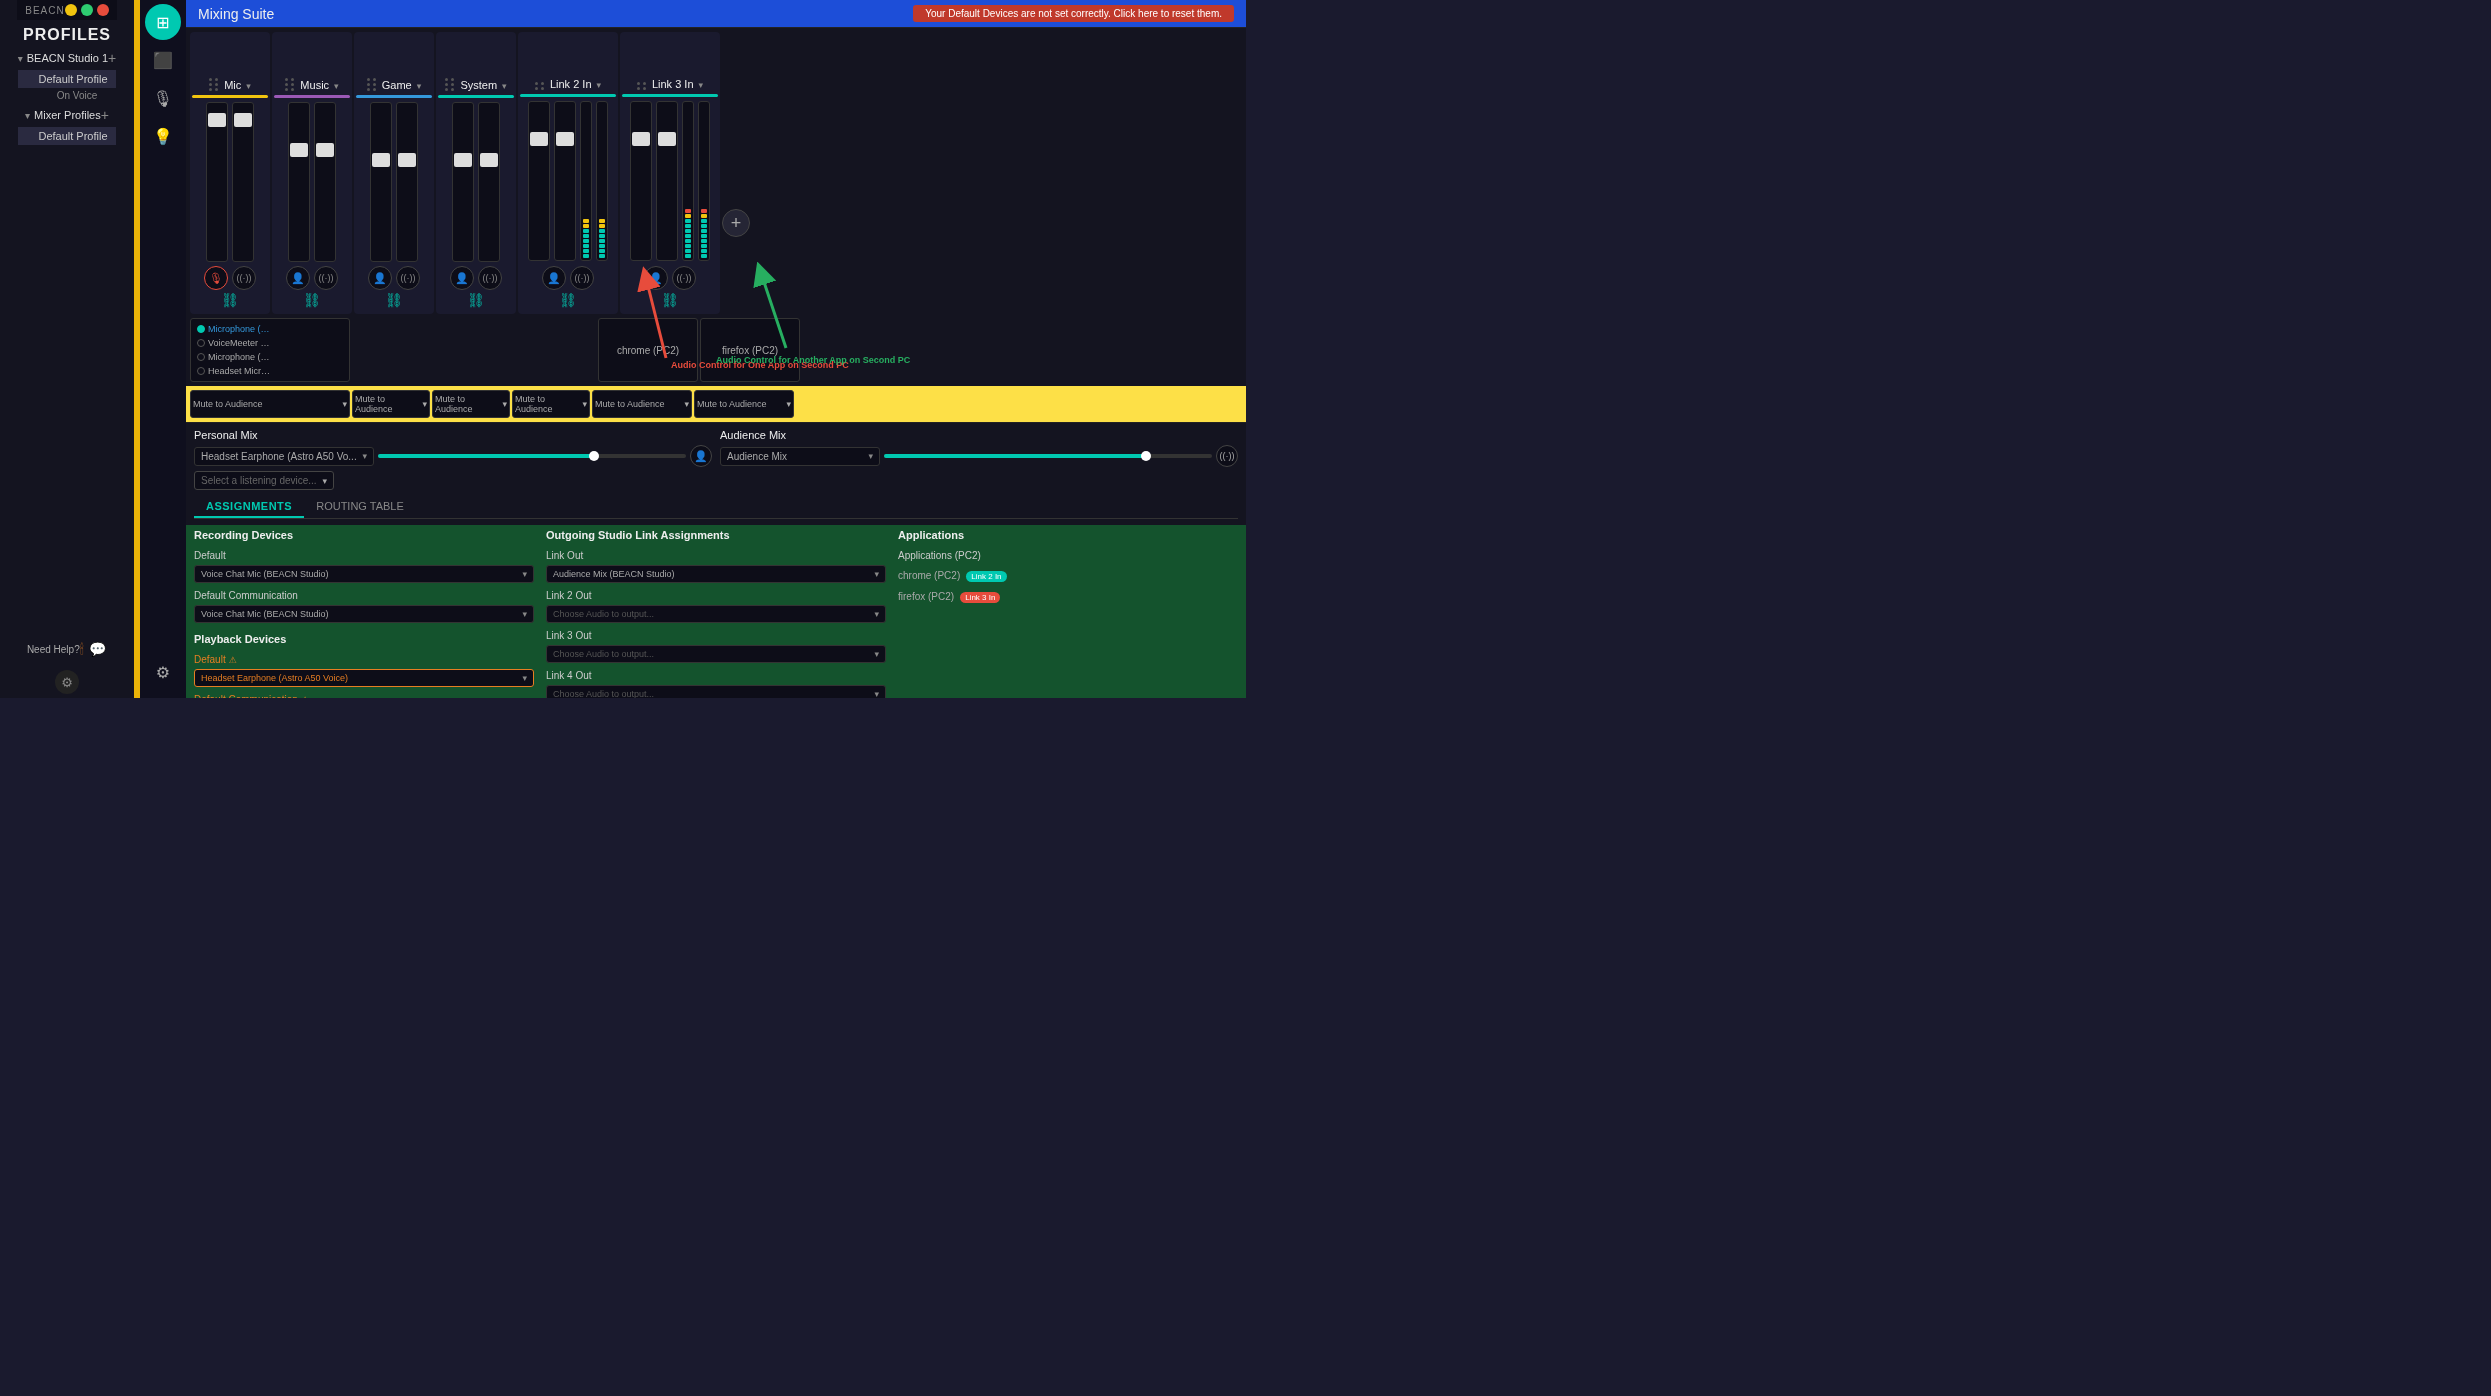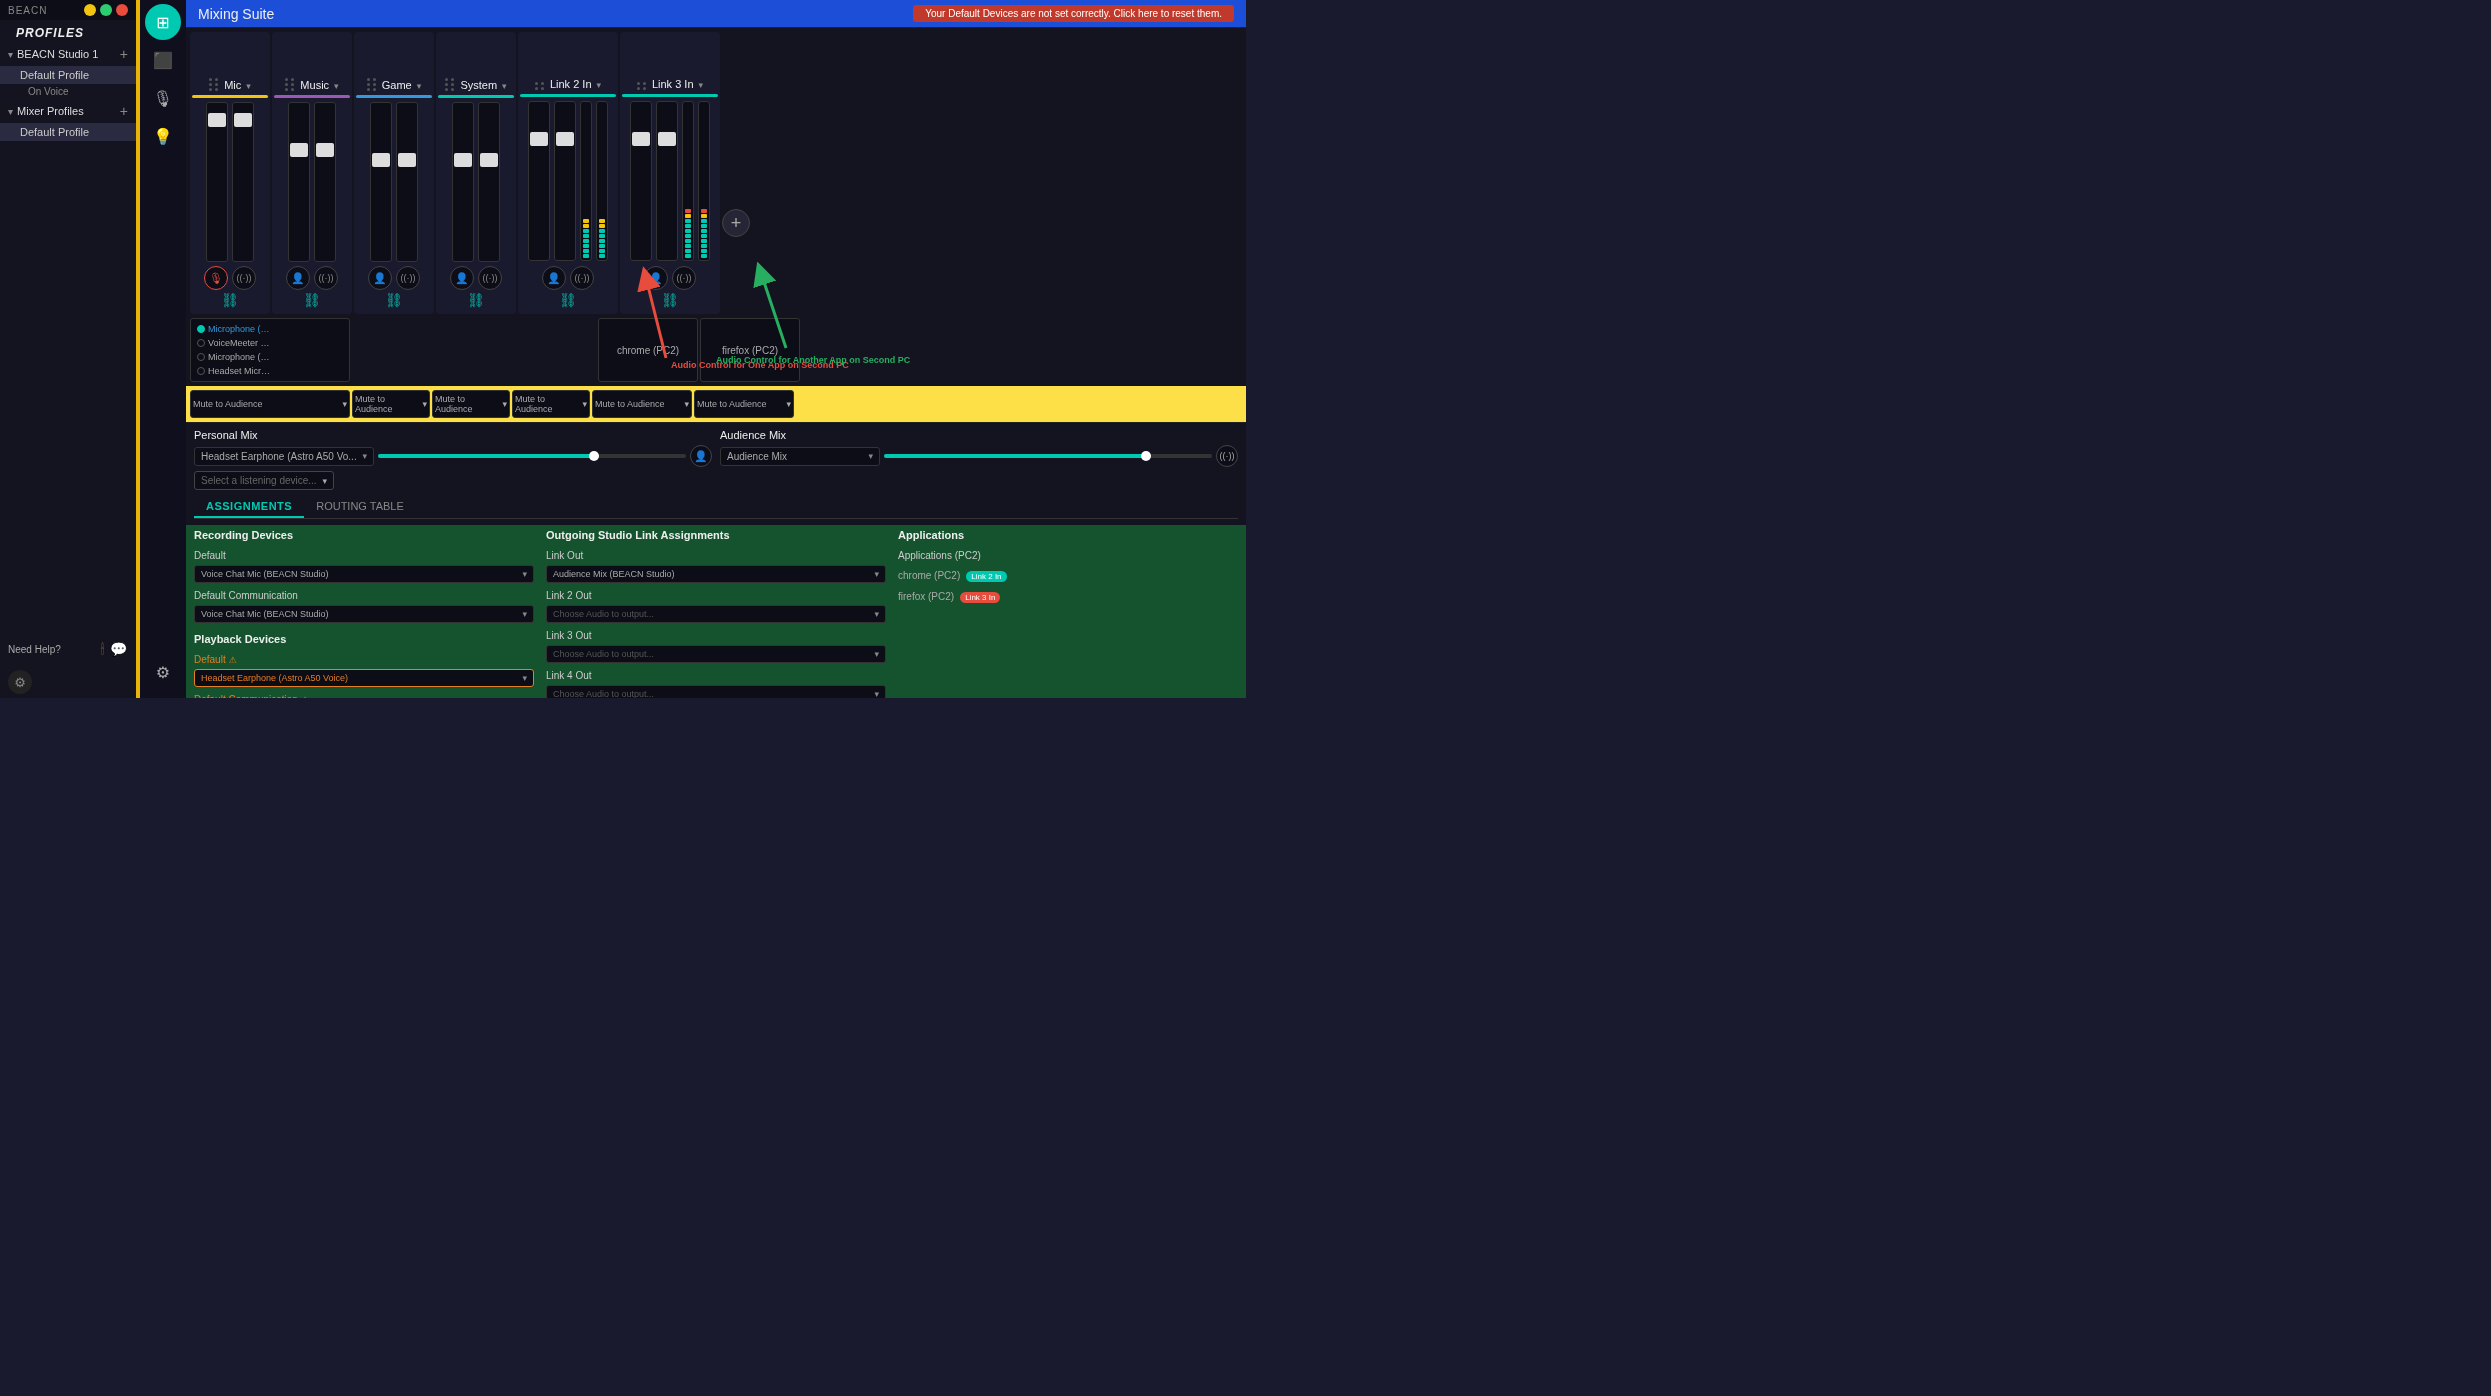--- a/index.html
+++ b/index.html
@@ -14,42 +14,42 @@
       display: flex;
     }
 
     
     .sidebar {
       width: 140px;
       min-width: 140px;
       background: #141420;
       display: flex;
       flex-direction: column;
-      border-right: 4px solid #eab308;
+      border-right: 6px solid #eab308;
+      align-items: center;
     }
     .sidebar-top-bar {
       height: 20px;
       background: #0d0d18;
       display: flex;
       align-items: center;
       padding: 0 8px;
     }
     .app-name {
       font-size: 10px;
       color: #888;
       letter-spacing: 1px;
     }
     .sidebar-profiles-header {
       padding: 8px 8px 4px;
-      font-size: 12px;
+      font-size: 16px;
       font-weight: bold;
       color: #eee;
       letter-spacing: 1px;
       text-transform: uppercase;
-      font-style: italic;
     }
     .sidebar-item {
       display: flex;
       align-items: center;
       justify-content: space-between;
       padding: 4px 8px;
       cursor: pointer;
     }
     .sidebar-item-label {
       font-size: 11px;

